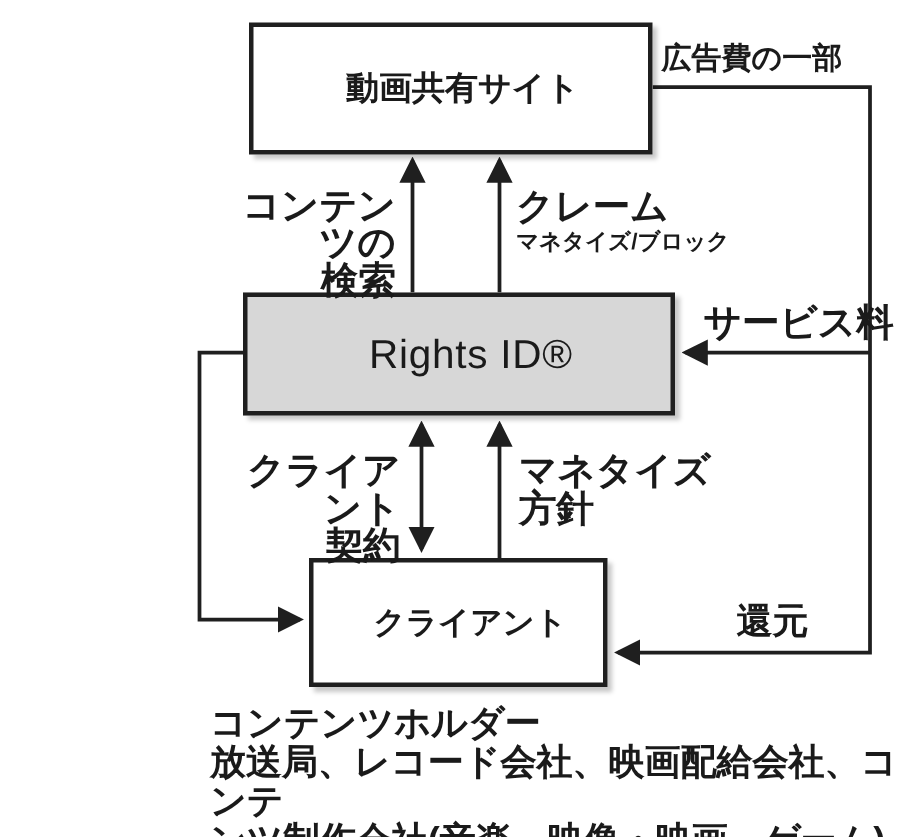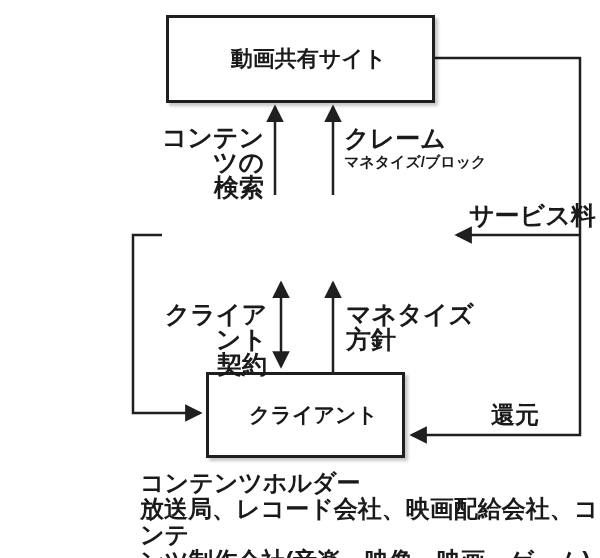--- a/index.html
+++ b/index.html
@@ -87,31 +87,35 @@
 
     <line x1="333" y1="372" x2="333" y2="283" stroke="#1f1f1f" stroke-width="2.5" marker-end="url(#arrow)"></line>
 
     <path d="M162,235 L133,235 L133,413 L200,413" fill="none" stroke="#1f1f1f" stroke-width="2.5" marker-end="url(#arrow)"></path>
   </svg>
 
   <div class="node node--video">
     <div class="node-title">動画共有サイト</div>
   </div>
 
+  <div class="node node--rights">
+    <div class="rights-label">Rights ID®</div>
+  </div>
 
   <div class="node node--client">
     <div class="client-label">クライアント</div>
   </div>
 
   <div class="lbl lbl--right lbl--content-search">コンテンツの
 検索</div>
 
   <div class="lbl lbl--claim-sub">マネタイズ/ブロック</div>
   <div class="lbl lbl--claim">クレーム</div>
 
+  <div class="lbl lbl--ad-fee">広告費の一部</div>
 
   <div class="lbl lbl--service-fee">サービス料</div>
 
   <div class="lbl lbl--right lbl--client-contract">クライアント
 契約</div>
 
   <div class="lbl lbl--rights-info">マネタイズ
 方針</div>
 
 

